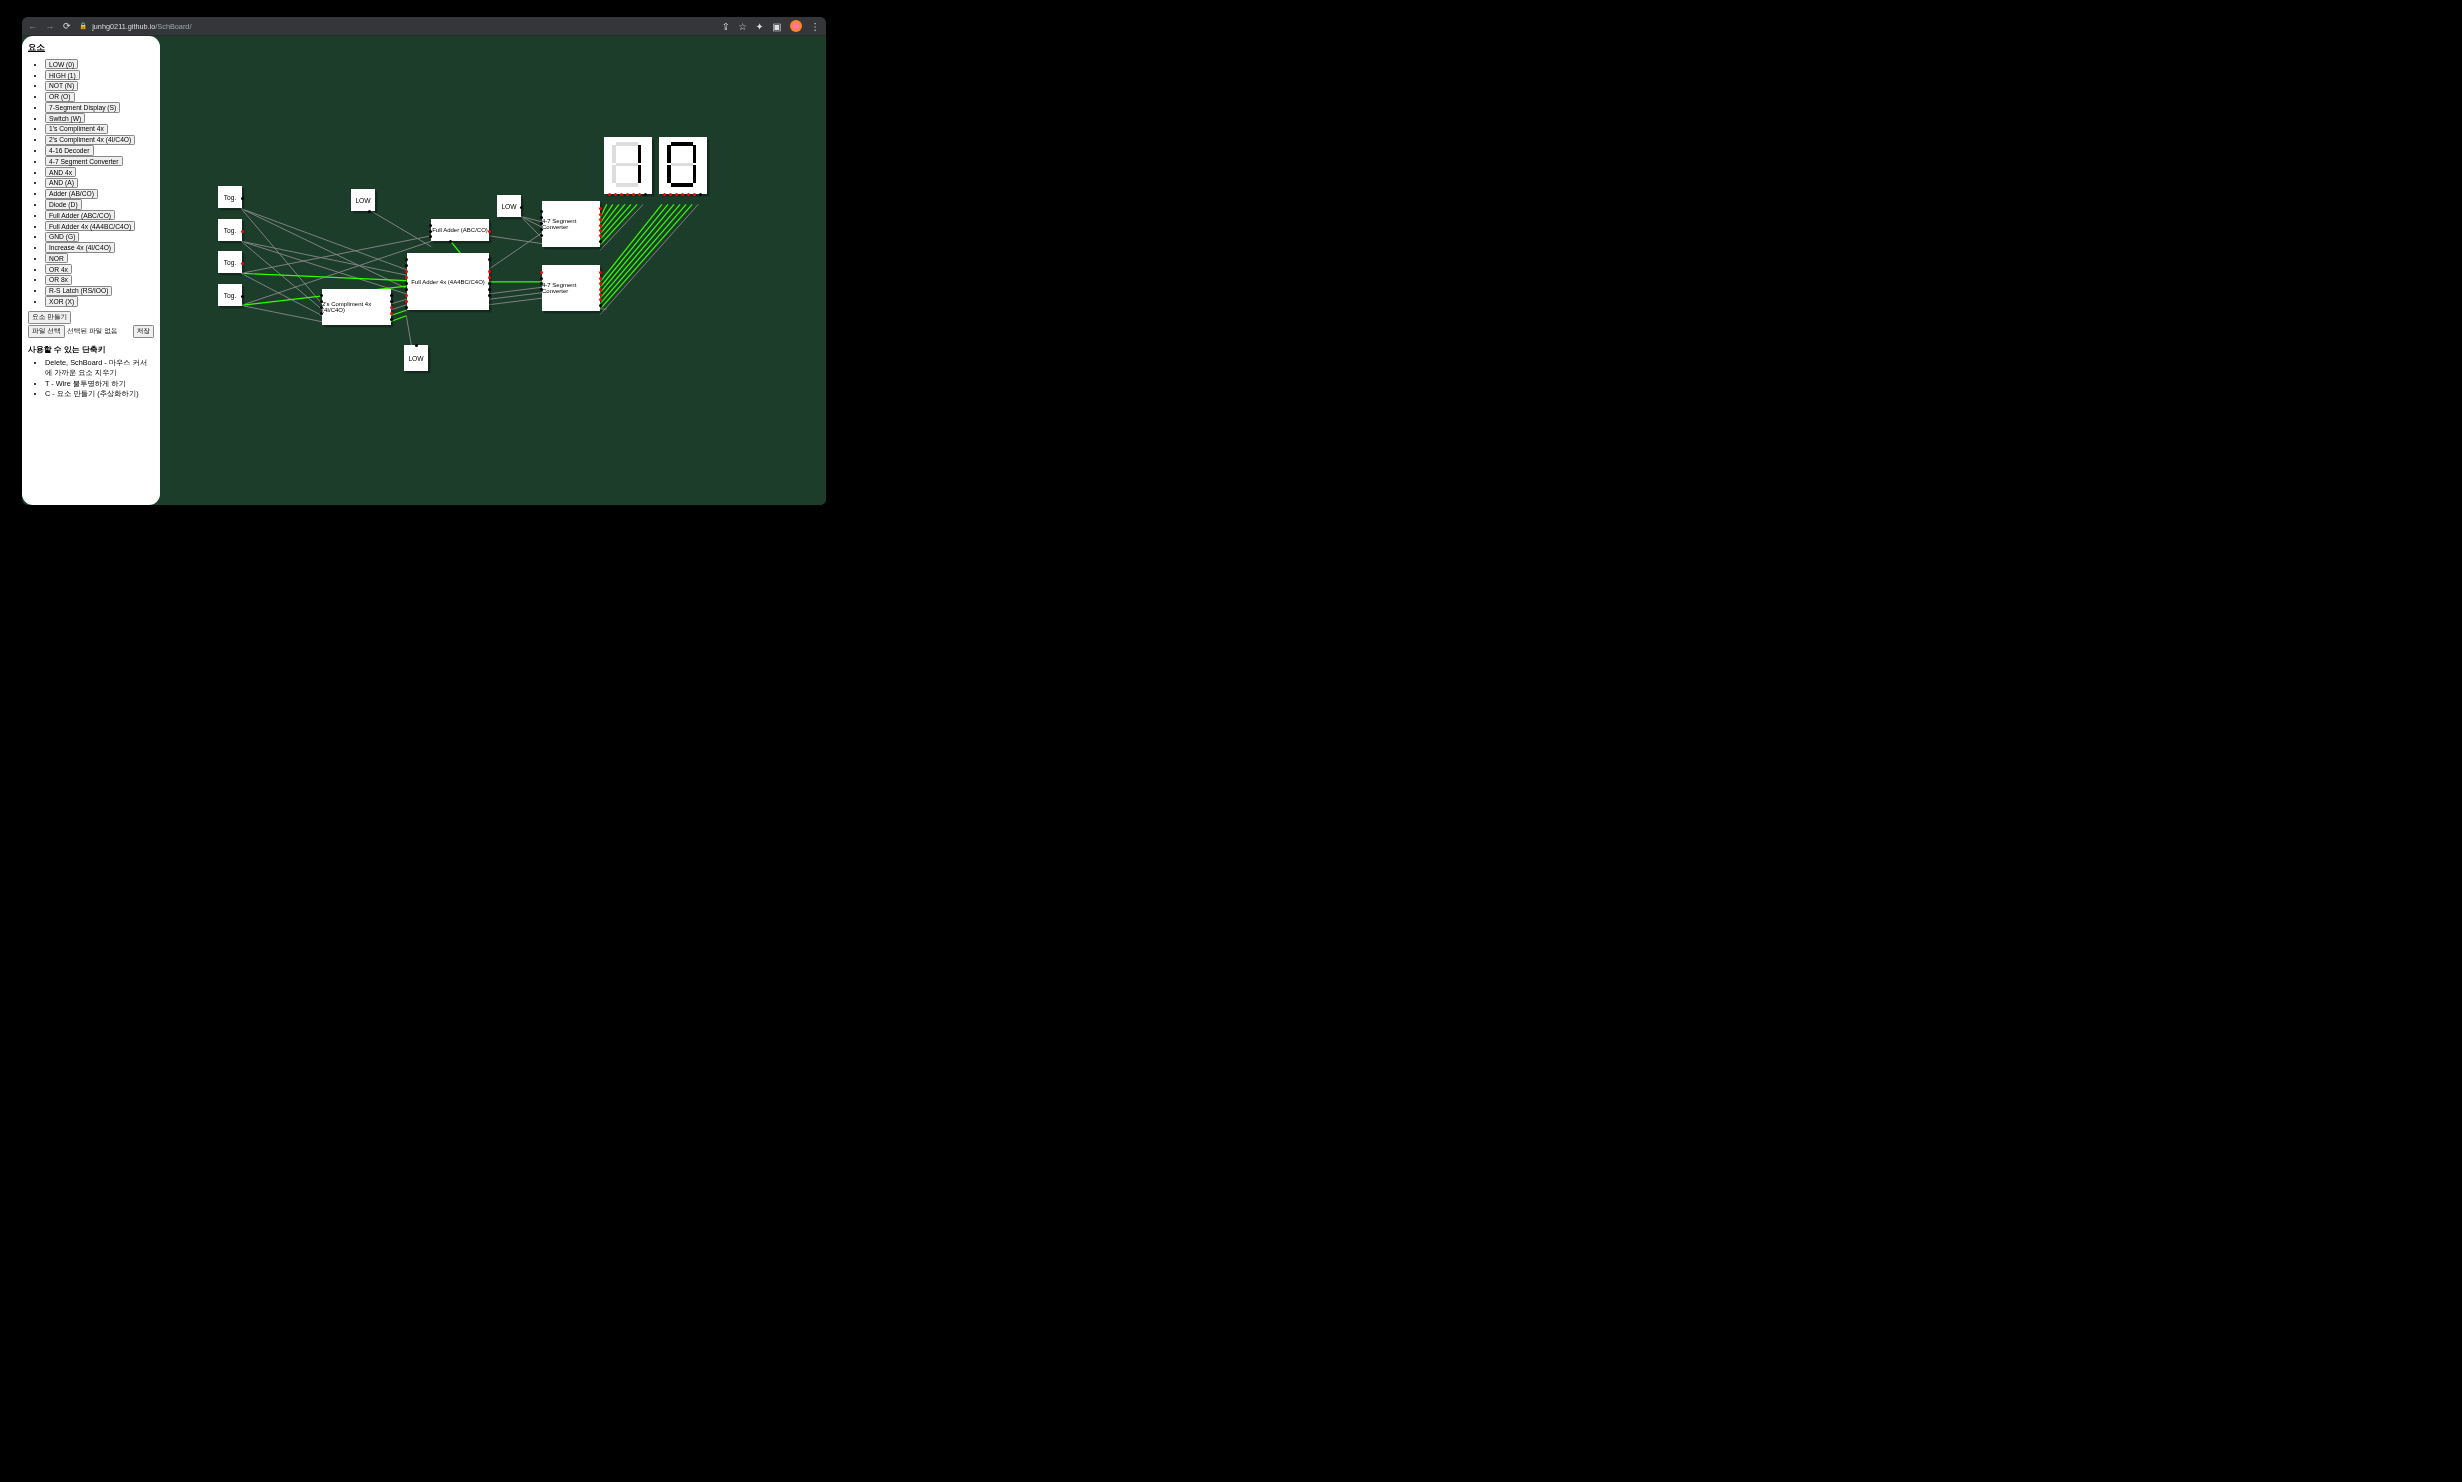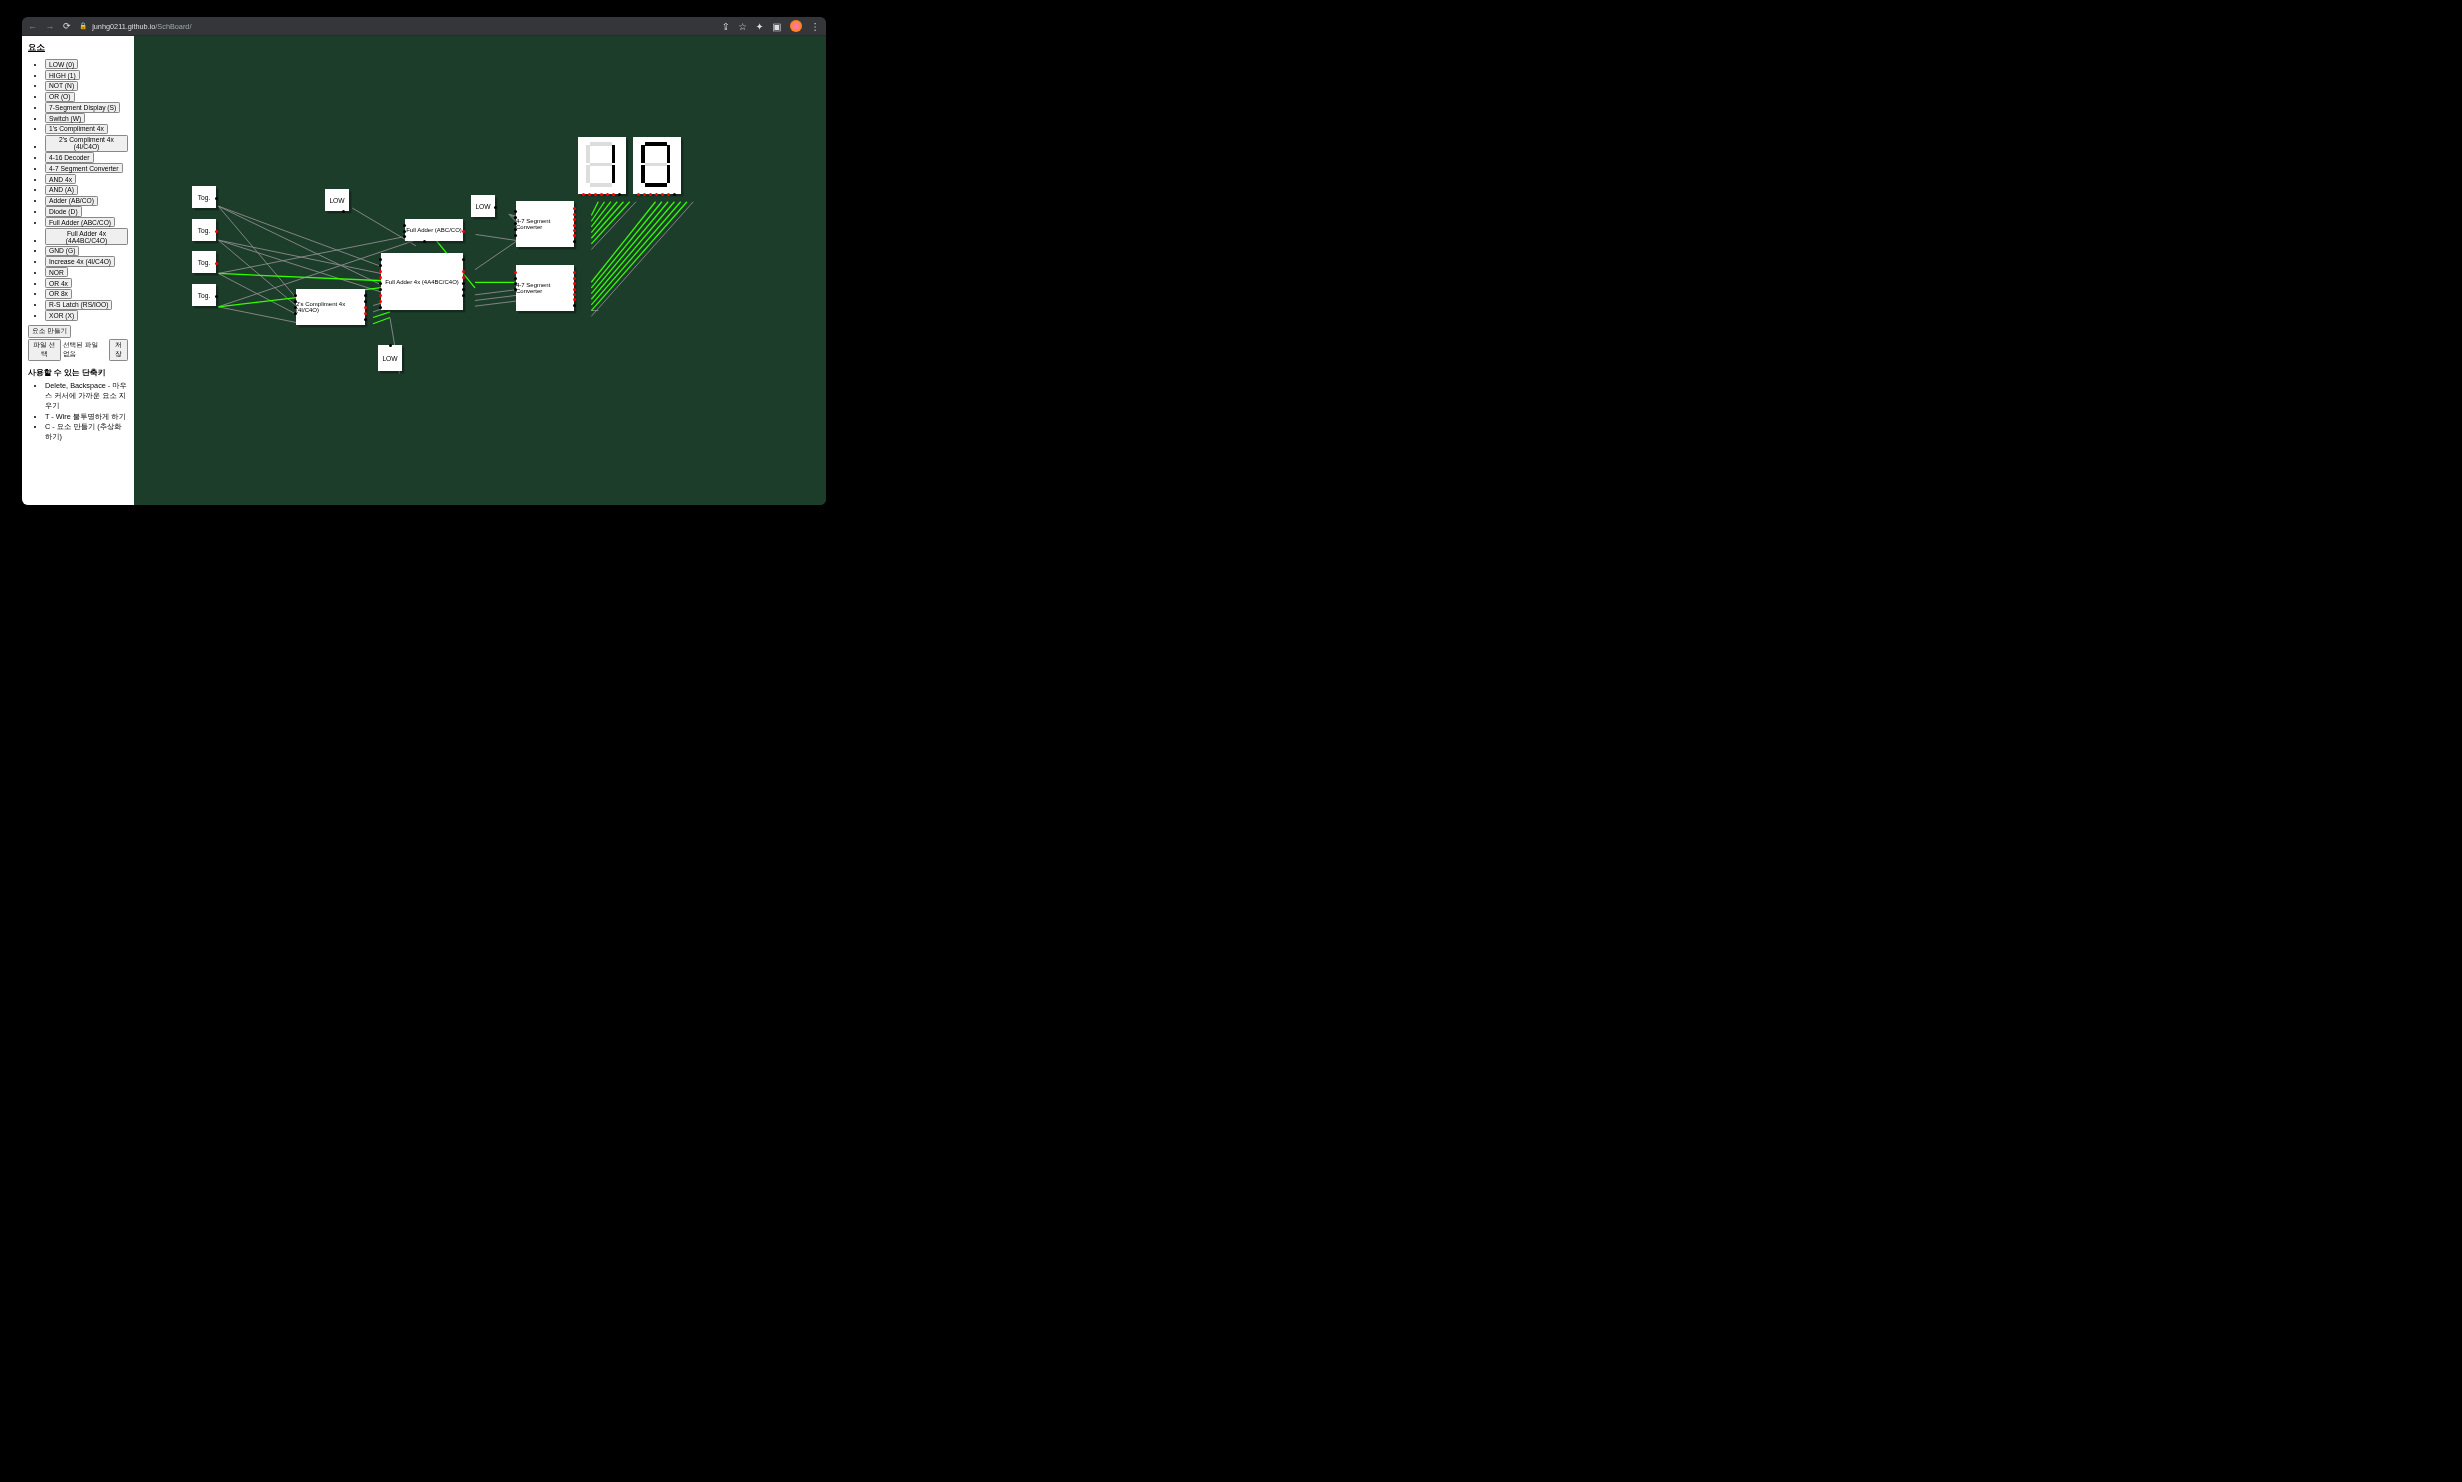--- a/index.html
+++ b/index.html
@@ -74,25 +74,26 @@
 .lock { color: #aaa; font-size: 6.7px; }
 .url-dim { color: #9aa; }
 .right-icons { display: flex; align-items: center; gap: 8.5px; color: #ddd; }
 .avatar { width: 12px; height: 12px; border-radius: 50%; background: radial-gradient(#f7a 20%, #f80 70%); }
 .content {
   flex: 1;
   display: flex;
   background: #1d3d2b;
 }
 .sidebar {
-  width: 112px;
+  width: 138px;
   background: #fff;
   padding: 6px;
   font-size: 7.3px;
   overflow: auto;
+  border-radius: 11px;
 }
 .sidebar h3 { font-size: 8.5px; margin-bottom: 4.8px; text-decoration: underline; }
 .sidebar ul { list-style: disc; padding-left: 17px; margin-bottom: 4.8px; }
 .sidebar li { margin: 0.6px 0; }
 .el-btn {
   background: #efefef;
   border: 0.6px solid #888;
   border-radius: 1.2px;
   padding: 0.6px 3px;
   font-size: 6.7px;
@@ -190,21 +191,21 @@
           <li><button class="el-btn">XOR (X)</button></li>
         </ul>
       <button class="el-btn">요소 만들기</button>
       <div class="row">
         <button class="el-btn">파일 선택</button>
         <span class="plain-text">선택된 파일 없음</span>
         <button class="el-btn save-btn">저장</button>
       </div>
       <h4>사용할 수 있는 단축키</h4>
       <ul id="sc-list">
-          <li>Delete, Backspace - 마우스 커서에 가까운 요소 지우기</li>
+          <li>Delete, SchBoard - 마우스 커서에 가까운 요소 지우기</li>
           <li>T - Wire 불투명하게 하기</li>
           <li>C - 요소 만들기 (추상화하기)</li>
         </ul>
     </div>
     <div class="canvas">
       <svg class="wires" viewBox="0 0 1100 738" width="666" height="447">
 
         <line class="wire" x1="134" y1="267" x2="407" y2="399"></line>
         <line class="wire" x1="134" y1="267" x2="407" y2="368"></line>
         <line class="wire" x1="134" y1="321" x2="407" y2="377"></line>

